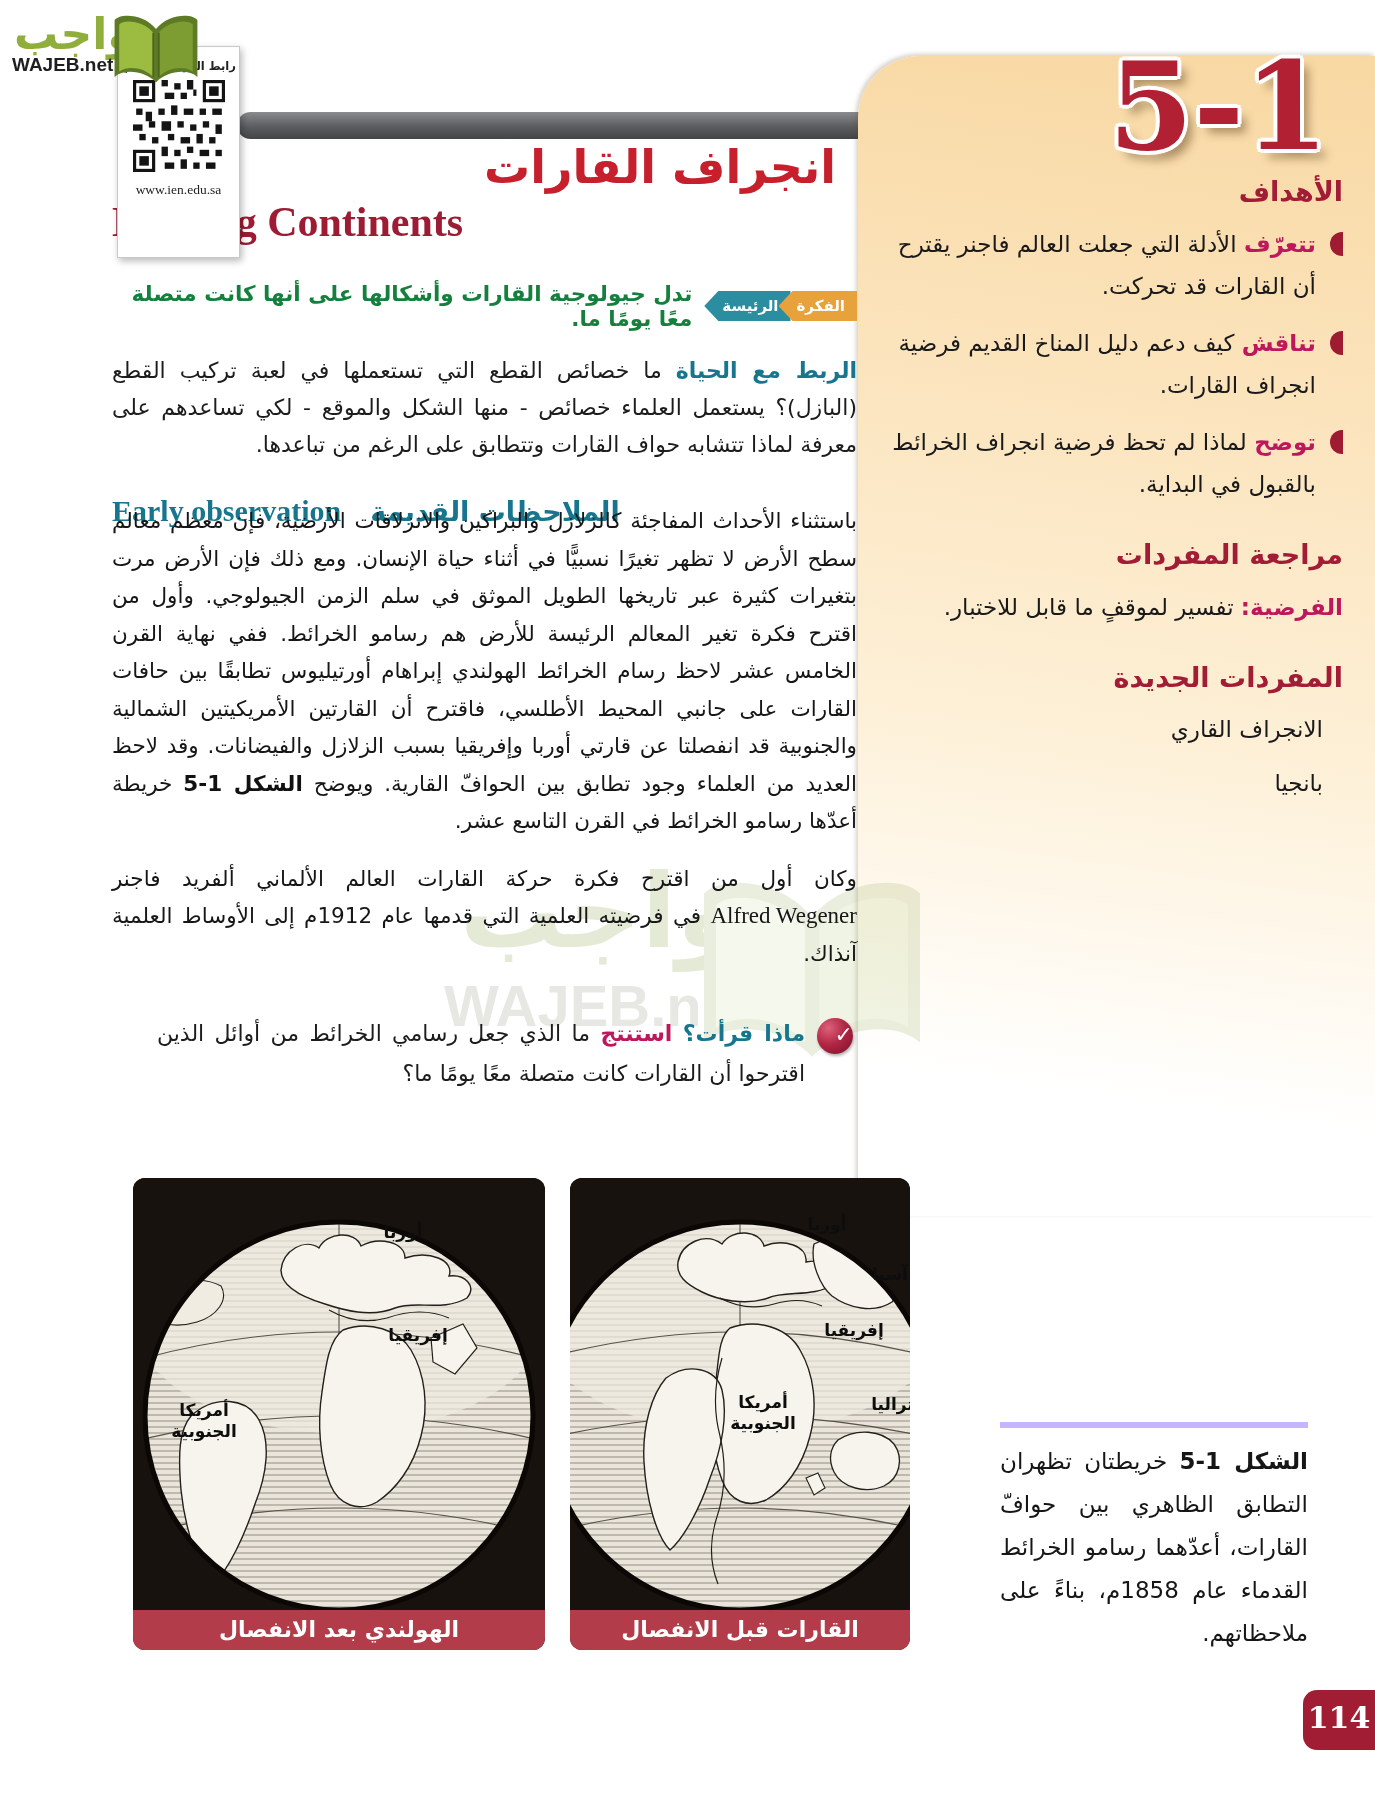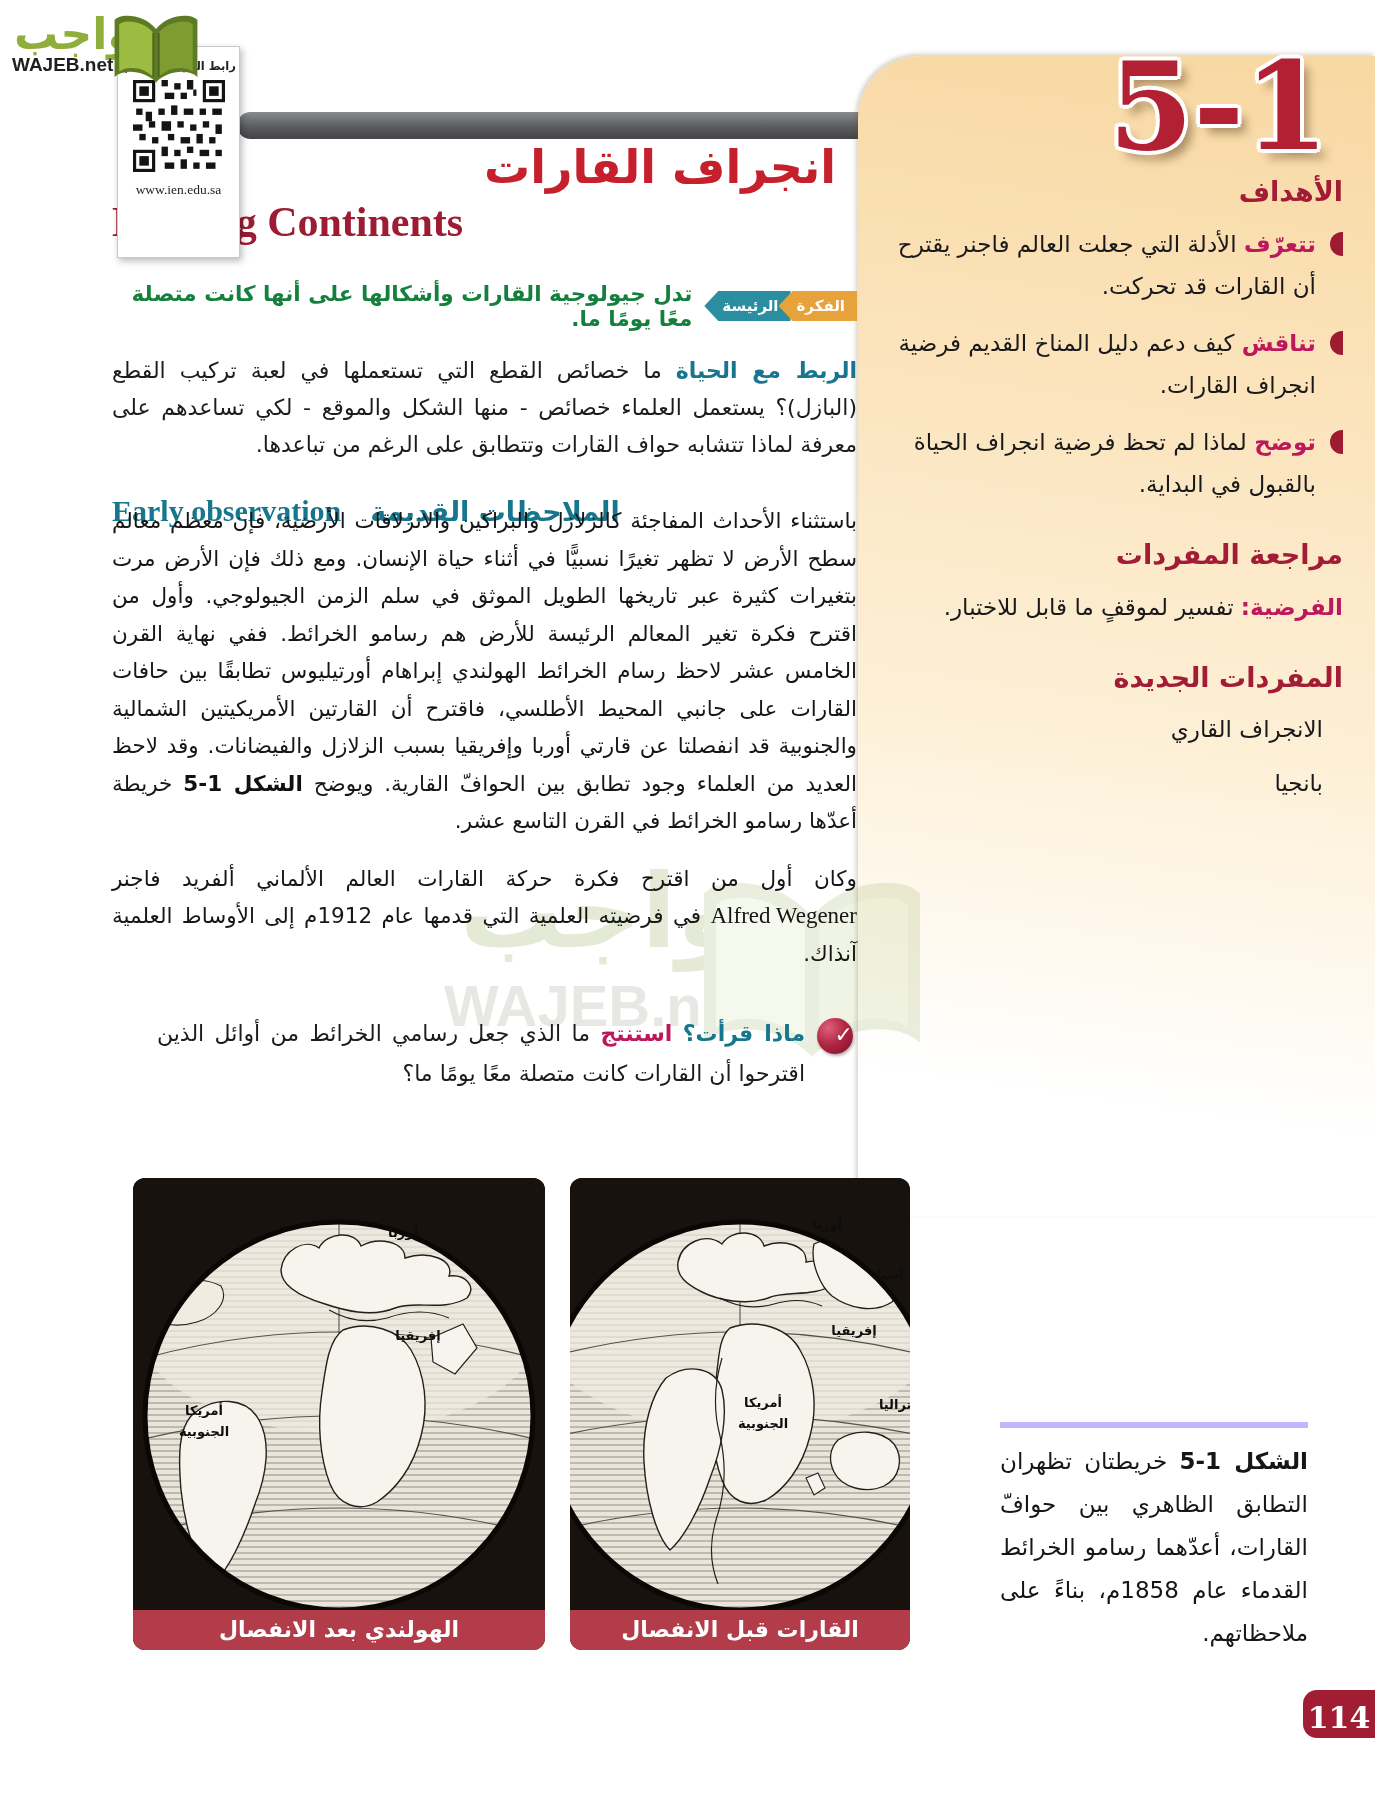--- a/index.html
+++ b/index.html
@@ -89,28 +89,28 @@
               color:#fff;font-size:22px;font-weight:bold;text-align:center;line-height:34px;
               box-shadow:1px 2px 3px rgba(0,0,0,.3);}
 
   
   .fig{position:absolute;top:1178px;background:#17120e;border-radius:12px;overflow:hidden;z-index:4;}
   .fig-left{left:133px;width:412px;height:472px;}
   .fig-right{left:570px;width:340px;height:472px;}
   .fig svg.globe{position:absolute;left:0;top:0;}
   .fig .bar{position:absolute;left:0;right:0;bottom:0;height:40px;background:#b23c49;color:#fff;
             font-size:22px;font-weight:bold;text-align:center;line-height:40px;direction:rtl;}
-  .glabel{position:absolute;color:#0d0d0d;font-weight:bold;font-size:13px;direction:rtl;
+  .glabel{position:absolute;color:#0d0d0d;font-weight:bold;font-size:17px;direction:rtl;
           text-align:center;line-height:21px;}
 
   .figcap{position:absolute;left:1000px;top:1422px;width:308px;direction:rtl;text-align:justify;
           text-align-last:right;font-size:23px;line-height:43px;border-top:6px solid #c4b5fd;
           padding-top:12px;z-index:4;color:#161616;}
 
-  .pagenum{position:absolute;left:1303px;top:1690px;width:72px;height:48px;background:#a01d33;
+  .pagenum{position:absolute;left:1303px;top:1690px;width:72px;height:60px;background:#a01d33;
            border-radius:14px 0 0 14px;color:#fff;font-weight:bold;font-size:30px;text-align:center;
            line-height:56px;z-index:4;font-family:"DejaVu Serif",serif;}
 </style>
 </head>
 <body>
 
 <div id="page">
 
   <div class="gray-bar"></div>
   <div class="cream-panel"></div>
@@ -222,21 +222,21 @@
       <b class="dark">استنتج</b>
       <span>ما الذي جعل رسامي الخرائط من أوائل الذين اقترحوا أن القارات كانت متصلة معًا يومًا ما؟</span>
     </div>
   </div>
 
   <div class="sidebar">
     <h3 class="sb-head">الأهداف</h3>
     <ul class="objectives">
       <li><span class="half-bullet"></span><b class="dark">تتعرّف</b> <span>الأدلة التي جعلت العالم فاجنر يقترح أن القارات قد تحركت.</span></li>
       <li><span class="half-bullet"></span><b class="dark">تناقش</b> <span>كيف دعم دليل المناخ القديم فرضية انجراف القارات.</span></li>
-      <li><span class="half-bullet"></span><b class="dark">توضح</b> <span>لماذا لم تحظ فرضية انجراف الحياة بالقبول في البداية.</span></li>
+      <li><span class="half-bullet"></span><b class="dark">توضح</b> <span>لماذا لم تحظ فرضية انجراف الخرائط بالقبول في البداية.</span></li>
     </ul>
     <h3 class="sb-head mt">مراجعة المفردات</h3>
     <p class="sb-text"><b class="dark">الفرضية:</b> <span>تفسير لموقفٍ ما قابل للاختبار.</span></p>
     <h3 class="sb-head mt">المفردات الجديدة</h3>
     <p class="sb-vocab">الانجراف القاري</p>
     <p class="sb-vocab">بانجيا</p>
   </div>
 
   <div class="fig fig-left">
     <svg class="globe" width="412" height="432" viewBox="0 0 412 432">

